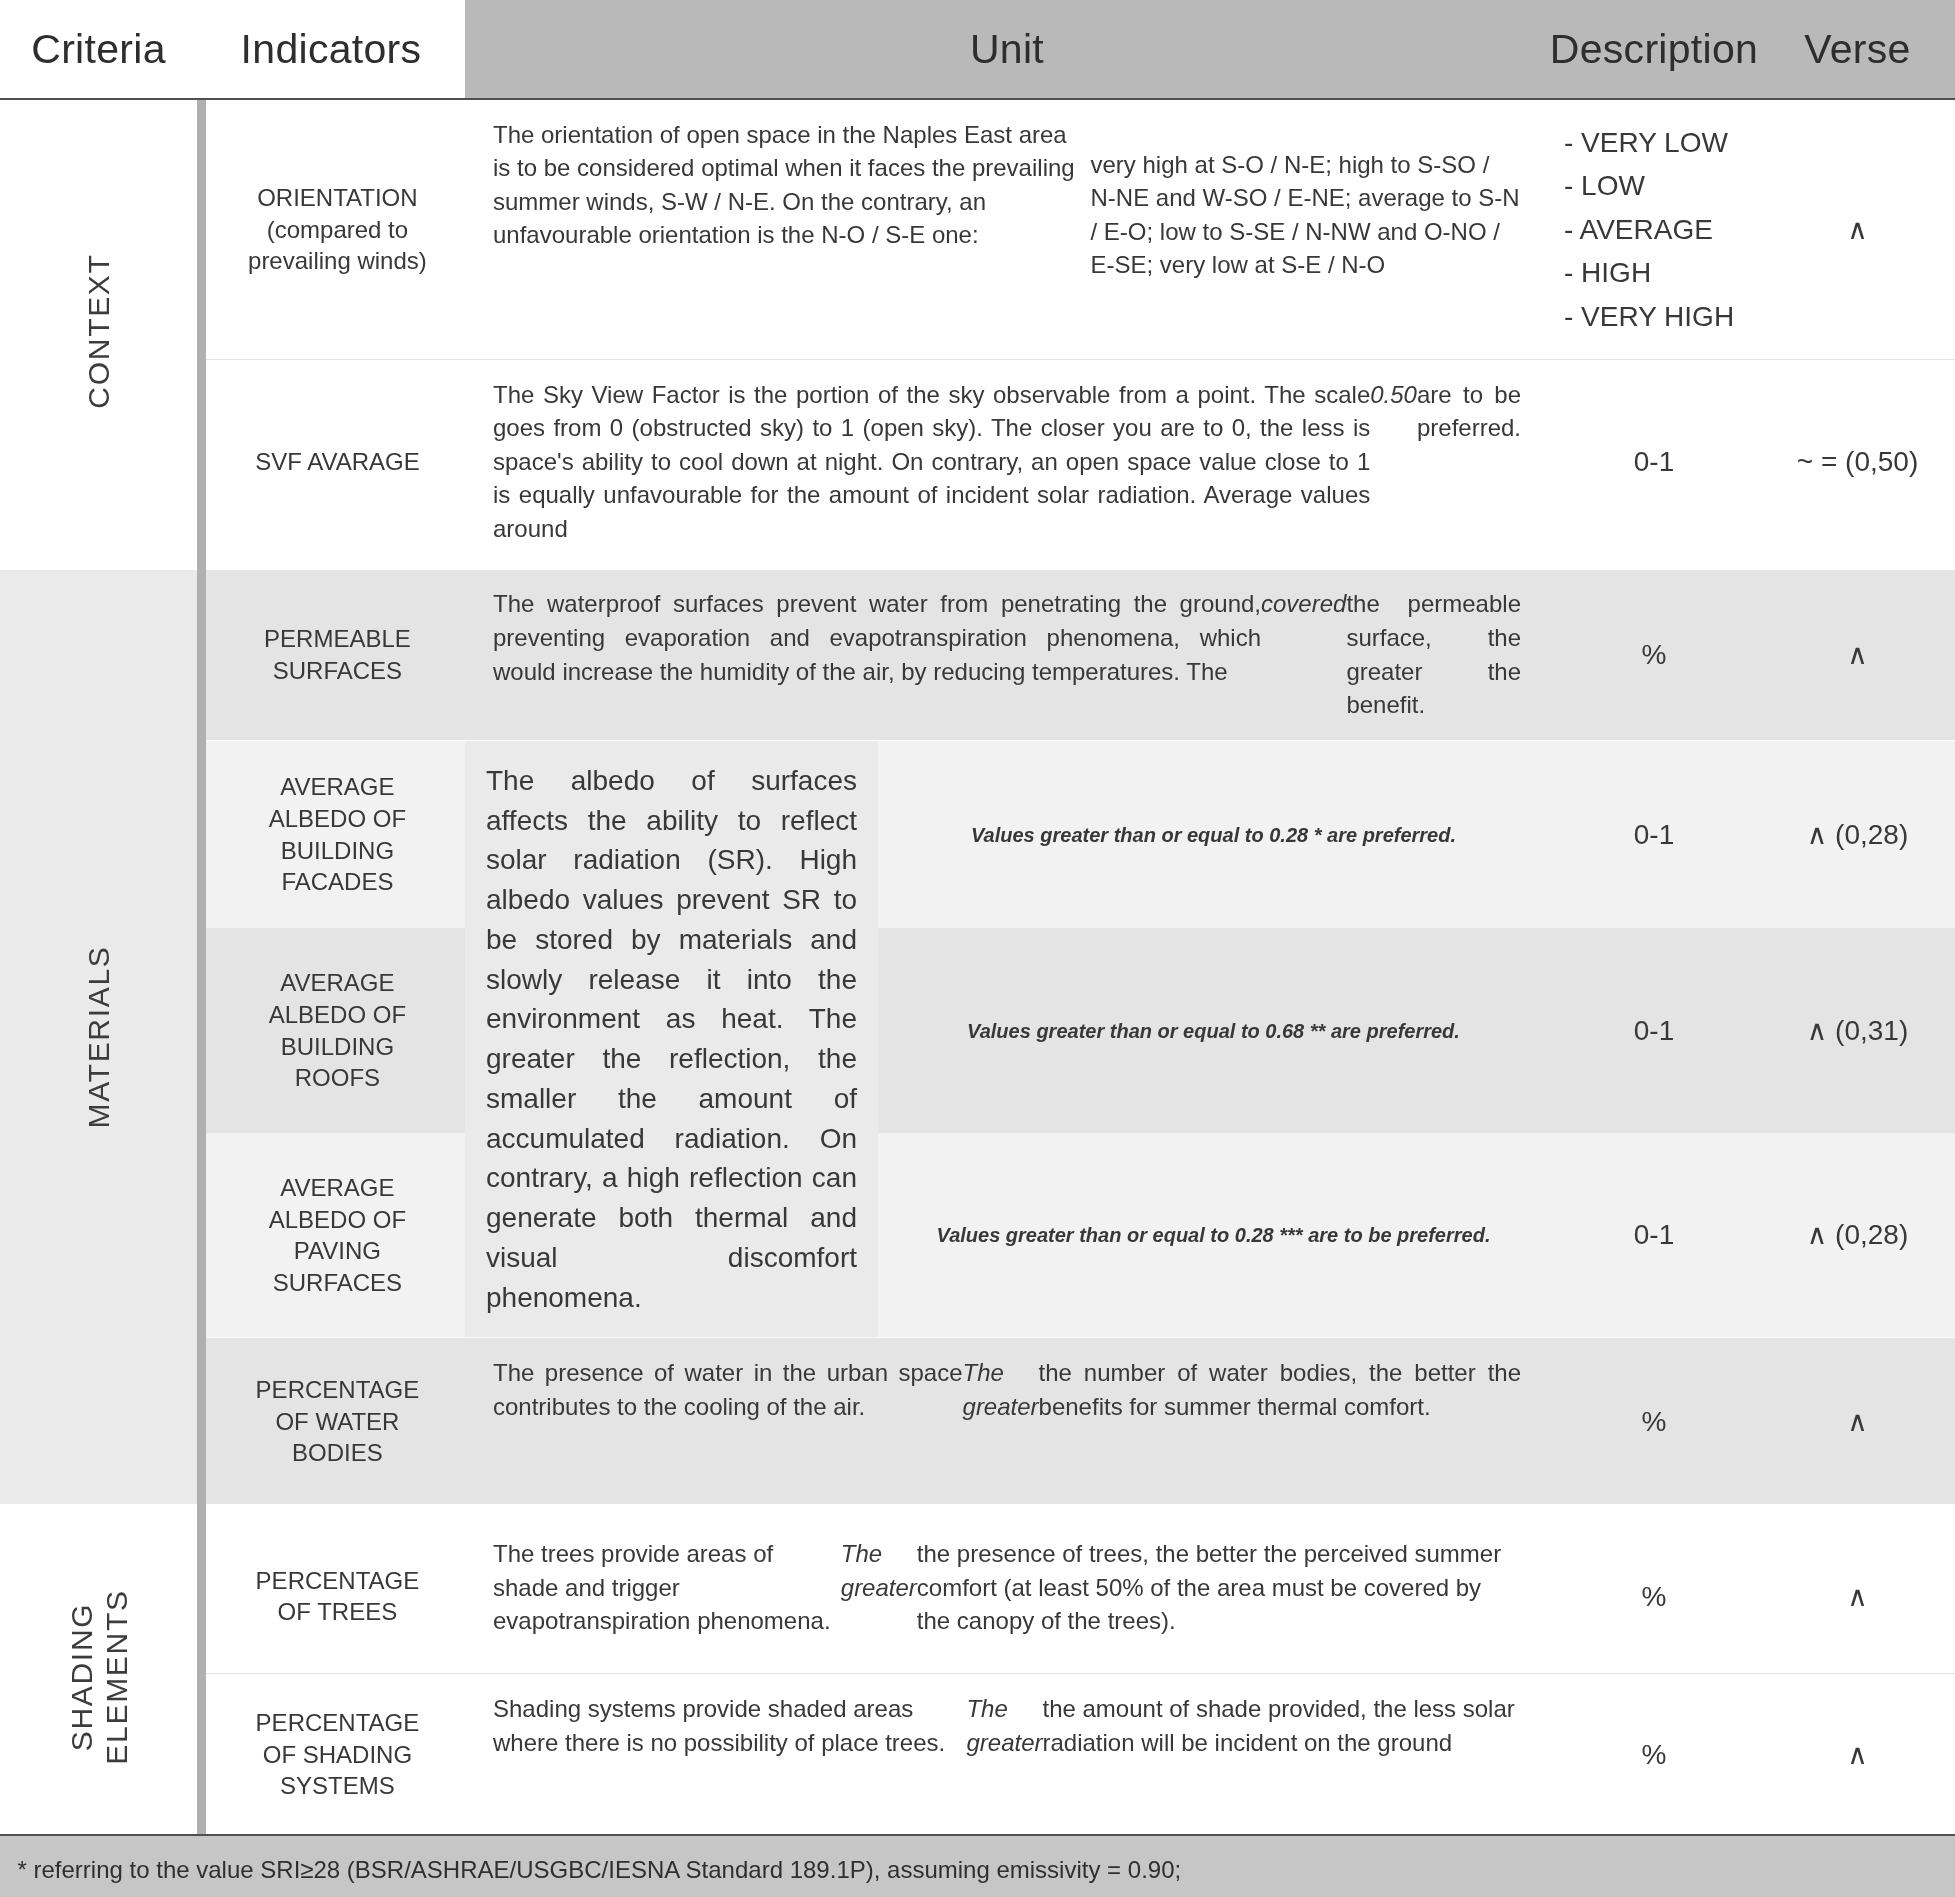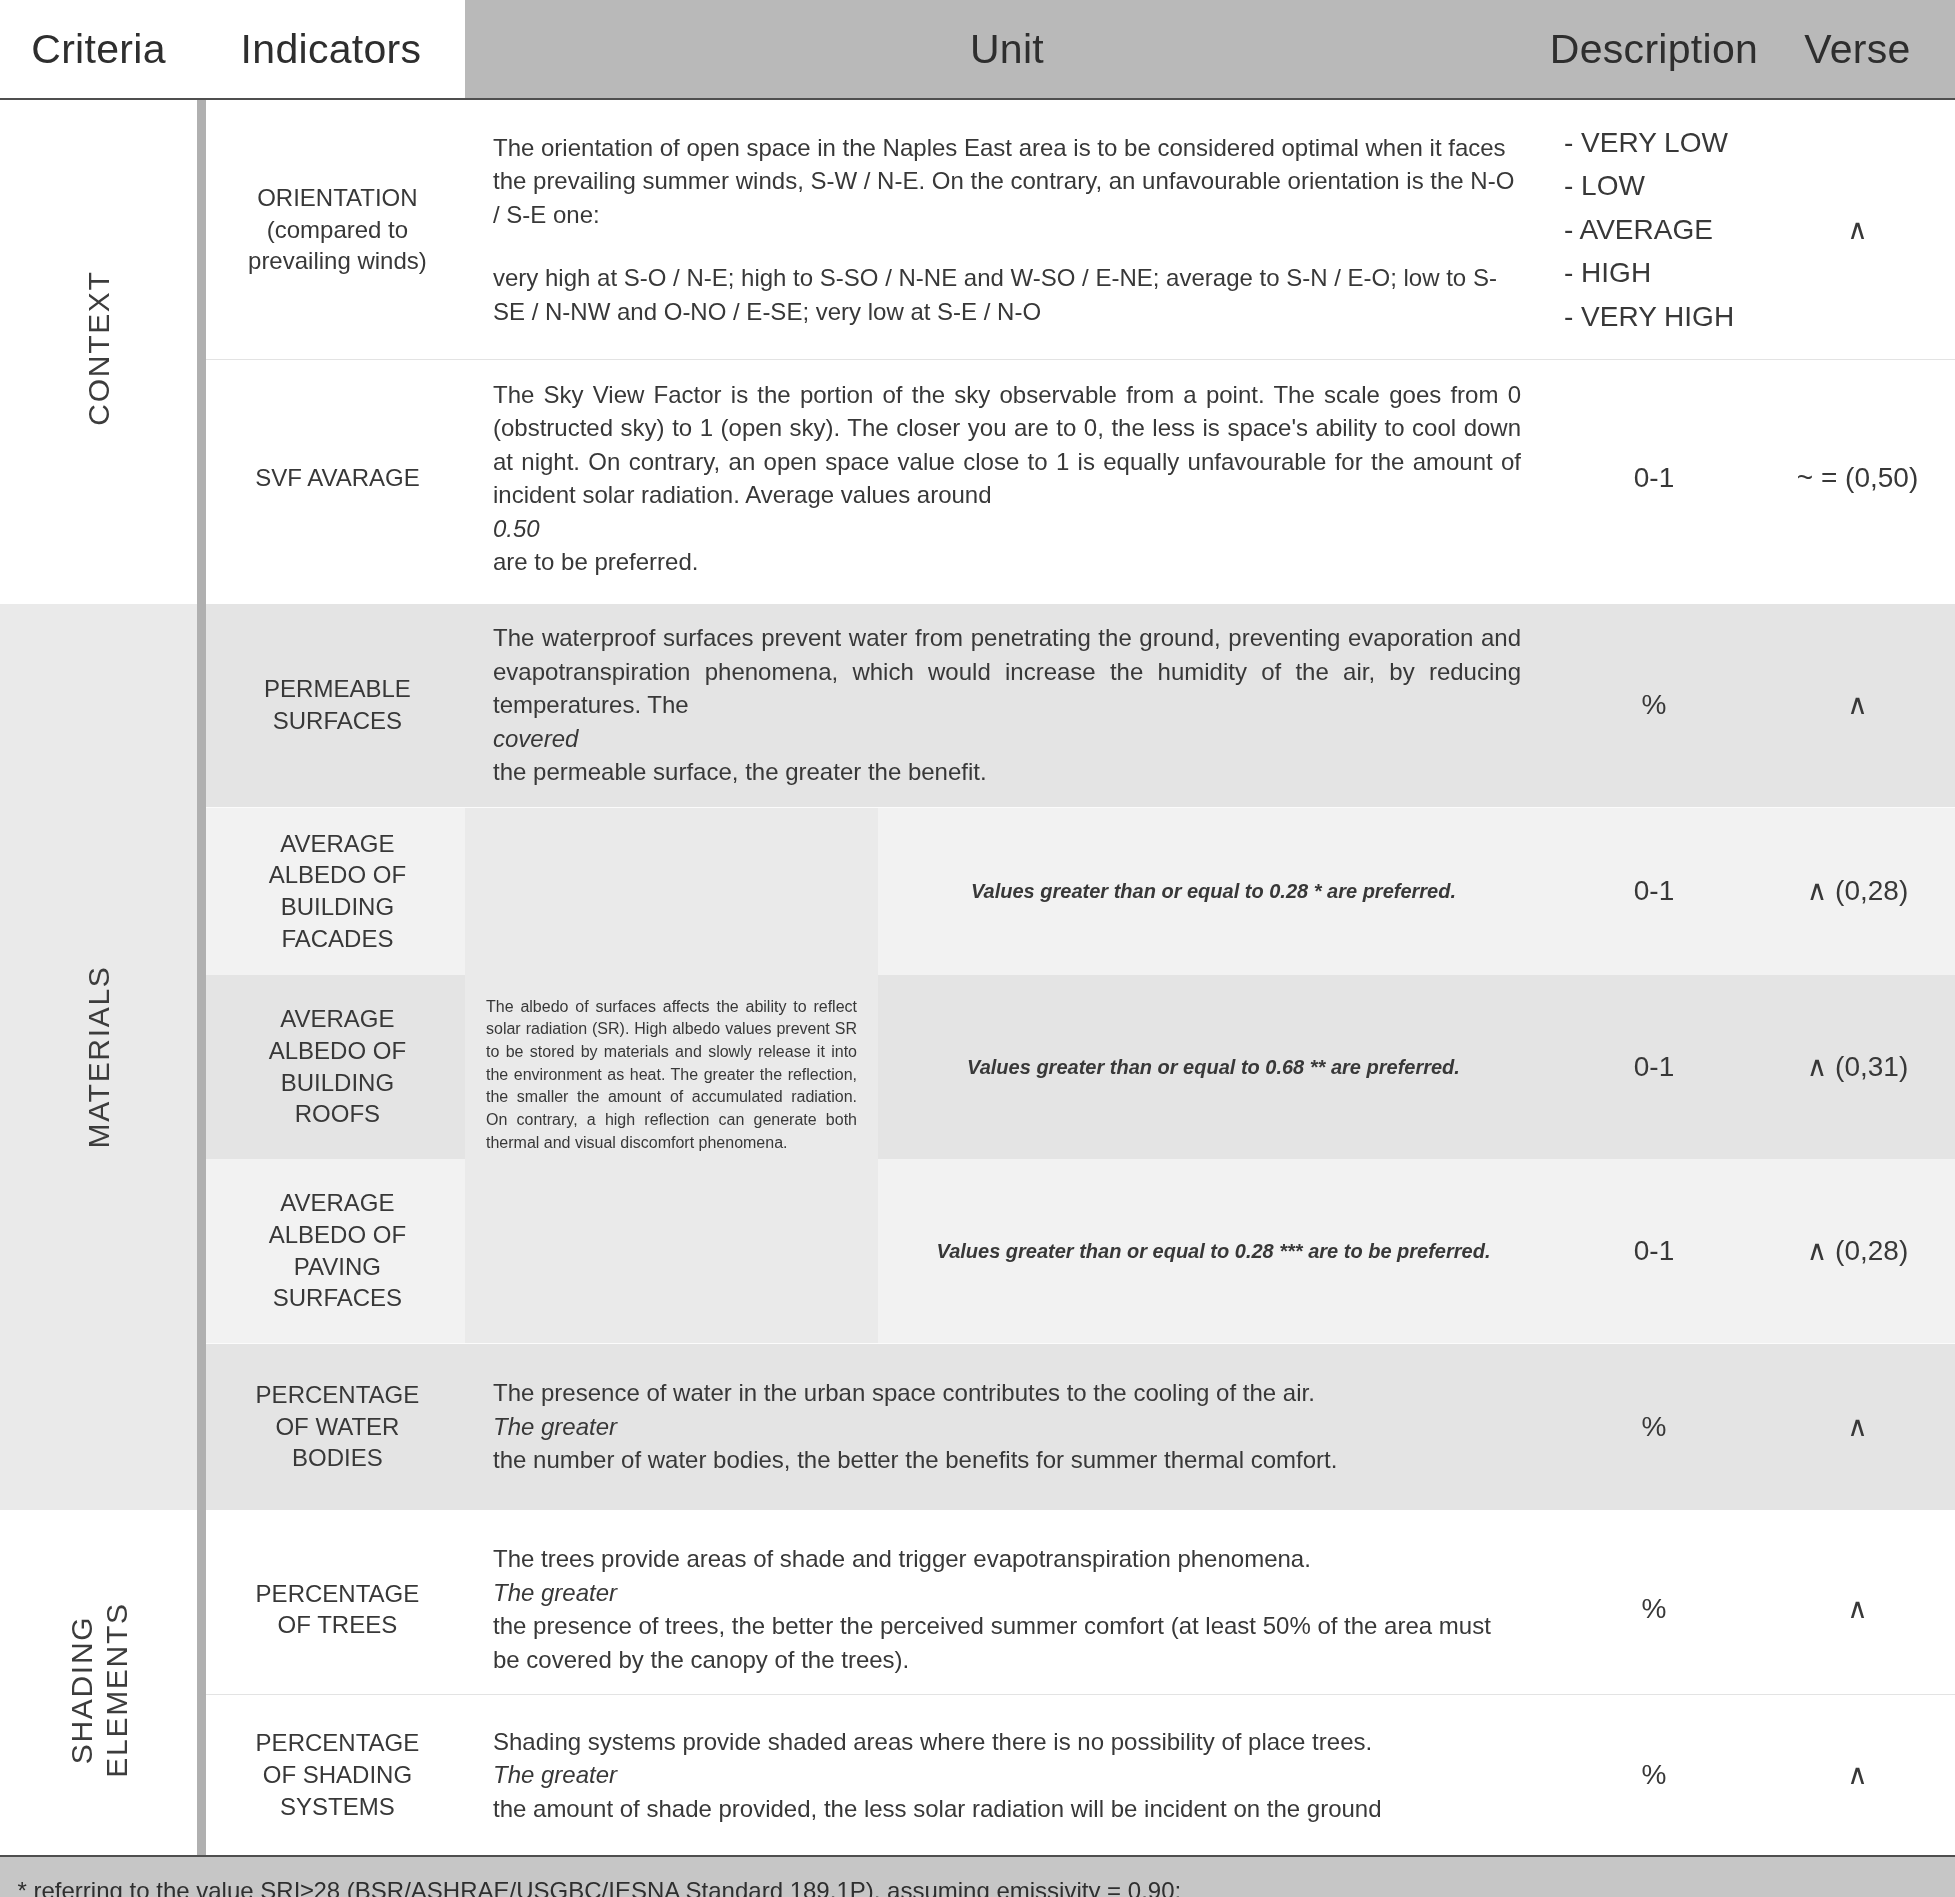--- a/index.html
+++ b/index.html
@@ -46,21 +46,21 @@
   .sep-light { border-top:1.2px solid #e3e3e3; }
   .sep-white { border-top:1.7px solid #fbfbfb; }
 
   .ind {
     display:flex; align-items:center; justify-content:center;
     text-align:center; font-size:24px; line-height:1.32;
     white-space:pre-line; padding:14px 8.2px 14px 21px;
   }
   .desc {
     font-size:24px; line-height:1.40; padding:17.5px 28px;
-    display:flex; flex-direction:column; justify-content:center;
+    display:flex; flex-direction:row; justify-content:center;
   }
   .desc p + p { margin-top:30px; }
   .just { text-align:justify; }
   .unit, .verse {
     display:flex; align-items:center; justify-content:center;
     font-size:28px; text-align:center; line-height:1.35;
   }
   .unit-list {
     justify-content:flex-start; align-items:center;
     padding-left:15px; text-align:left;
@@ -84,21 +84,21 @@
   .mat-shared-bg { background:var(--mat-shared, #eaeaea); }
 
   
   .albedo {
     display:grid;
     grid-template-columns:268px 413px 671px 210px 197px;
     grid-template-rows:minmax(167px,auto) minmax(184px,auto) minmax(184px,auto);
   }
   .albedo .shared {
     grid-row:1 / span 3; grid-column:2;
-    font-size:16px; line-height:1.42;
+    font-size:28px; line-height:1.42;
     padding:20px 21px; display:flex; flex-direction:column; justify-content:center;
   }
   .note {
     display:flex; align-items:center; justify-content:center;
     font-style:italic; font-size:20px; line-height:1.4;
     text-align:center; padding:11.6px 52px;font-weight:bold;
   }
 
   
   .footer {

